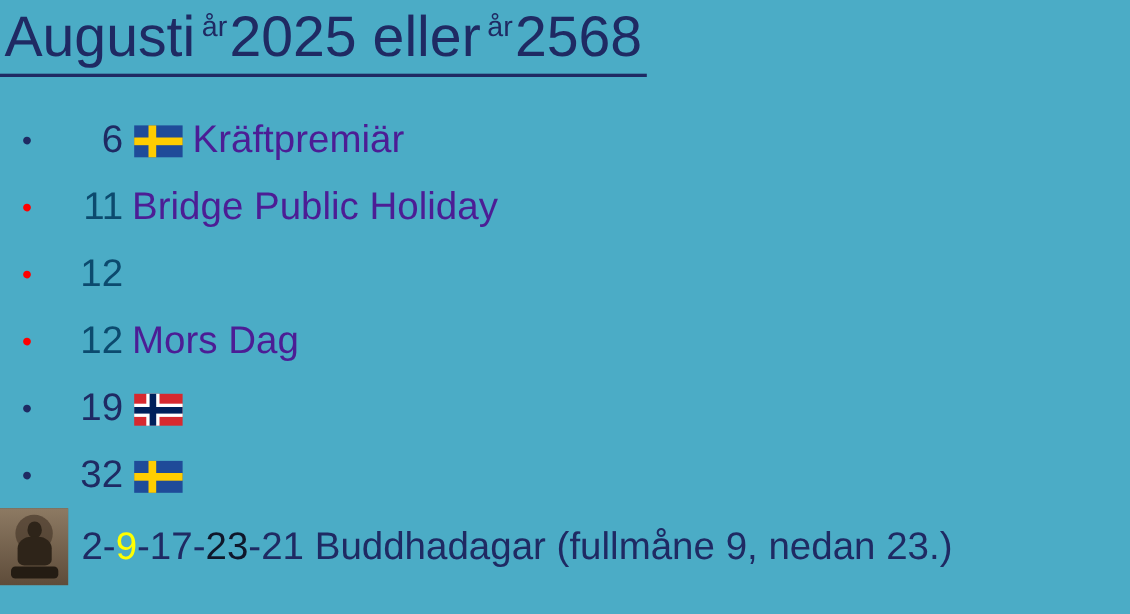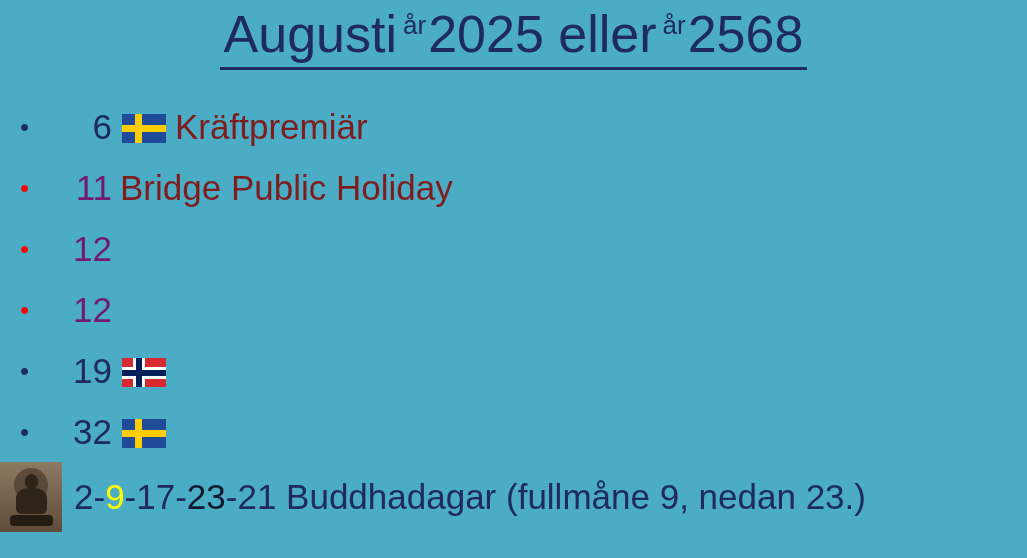--- a/index.html
+++ b/index.html
@@ -13,21 +13,20 @@
     font-family: "Liberation Sans", sans-serif;
     overflow: hidden;
   }
   .slide {
     position: relative;
     width: 1027px;
     height: 558px;
     box-sizing: border-box;
   }
   .title {
-    text-align: center;
     color: #1F2A63;
     font-size: 52px;
     font-weight: 400;
     padding-top: 4px;
     letter-spacing: 0px;
     white-space: nowrap;
   }
   .title-inner {
     display: inline-block;
     border-bottom: 3px solid #1F2A63;
@@ -65,33 +64,33 @@
   .bullet.red {
     color: #FF0000;
   }
   .daynum {
     display: inline-block;
     min-width: 46px;
     text-align: right;
     margin-right: 8px;
   }
   .daynum.red {
-    color: #701a75;
+    color: #0c4a6e;
   }
   .flag {
     display: inline-block;
     width: 44px;
     height: 29px;
     margin: 0 9px 0 2px;
     vertical-align: middle;
     position: relative;
     top: 2px;
   }
   .text {
-    color: #7f1d1d;
+    color: #4c1d95;
   }
   
   .flag-se {
     background: #1F4B99;
   }
   .flag-se .cross-v {
     position: absolute;
     left: 13px;
     top: 0;
     width: 7px;
@@ -238,20 +237,21 @@
     </li>
 
     <li class="row">
       <span class="bullet red">•</span>
       <span class="daynum red">12</span>
     </li>
 
     <li class="row">
       <span class="bullet red">•</span>
       <span class="daynum red">12</span>
+      <span class="text">Mors Dag</span>
     </li>
 
     <li class="row">
       <span class="bullet">•</span>
       <span class="daynum">19</span>
       <span class="flag flag-no">
           <span class="cross-v-w"></span>
           <span class="cross-h-w"></span>
           <span class="cross-v-b"></span>
           <span class="cross-h-b"></span>

